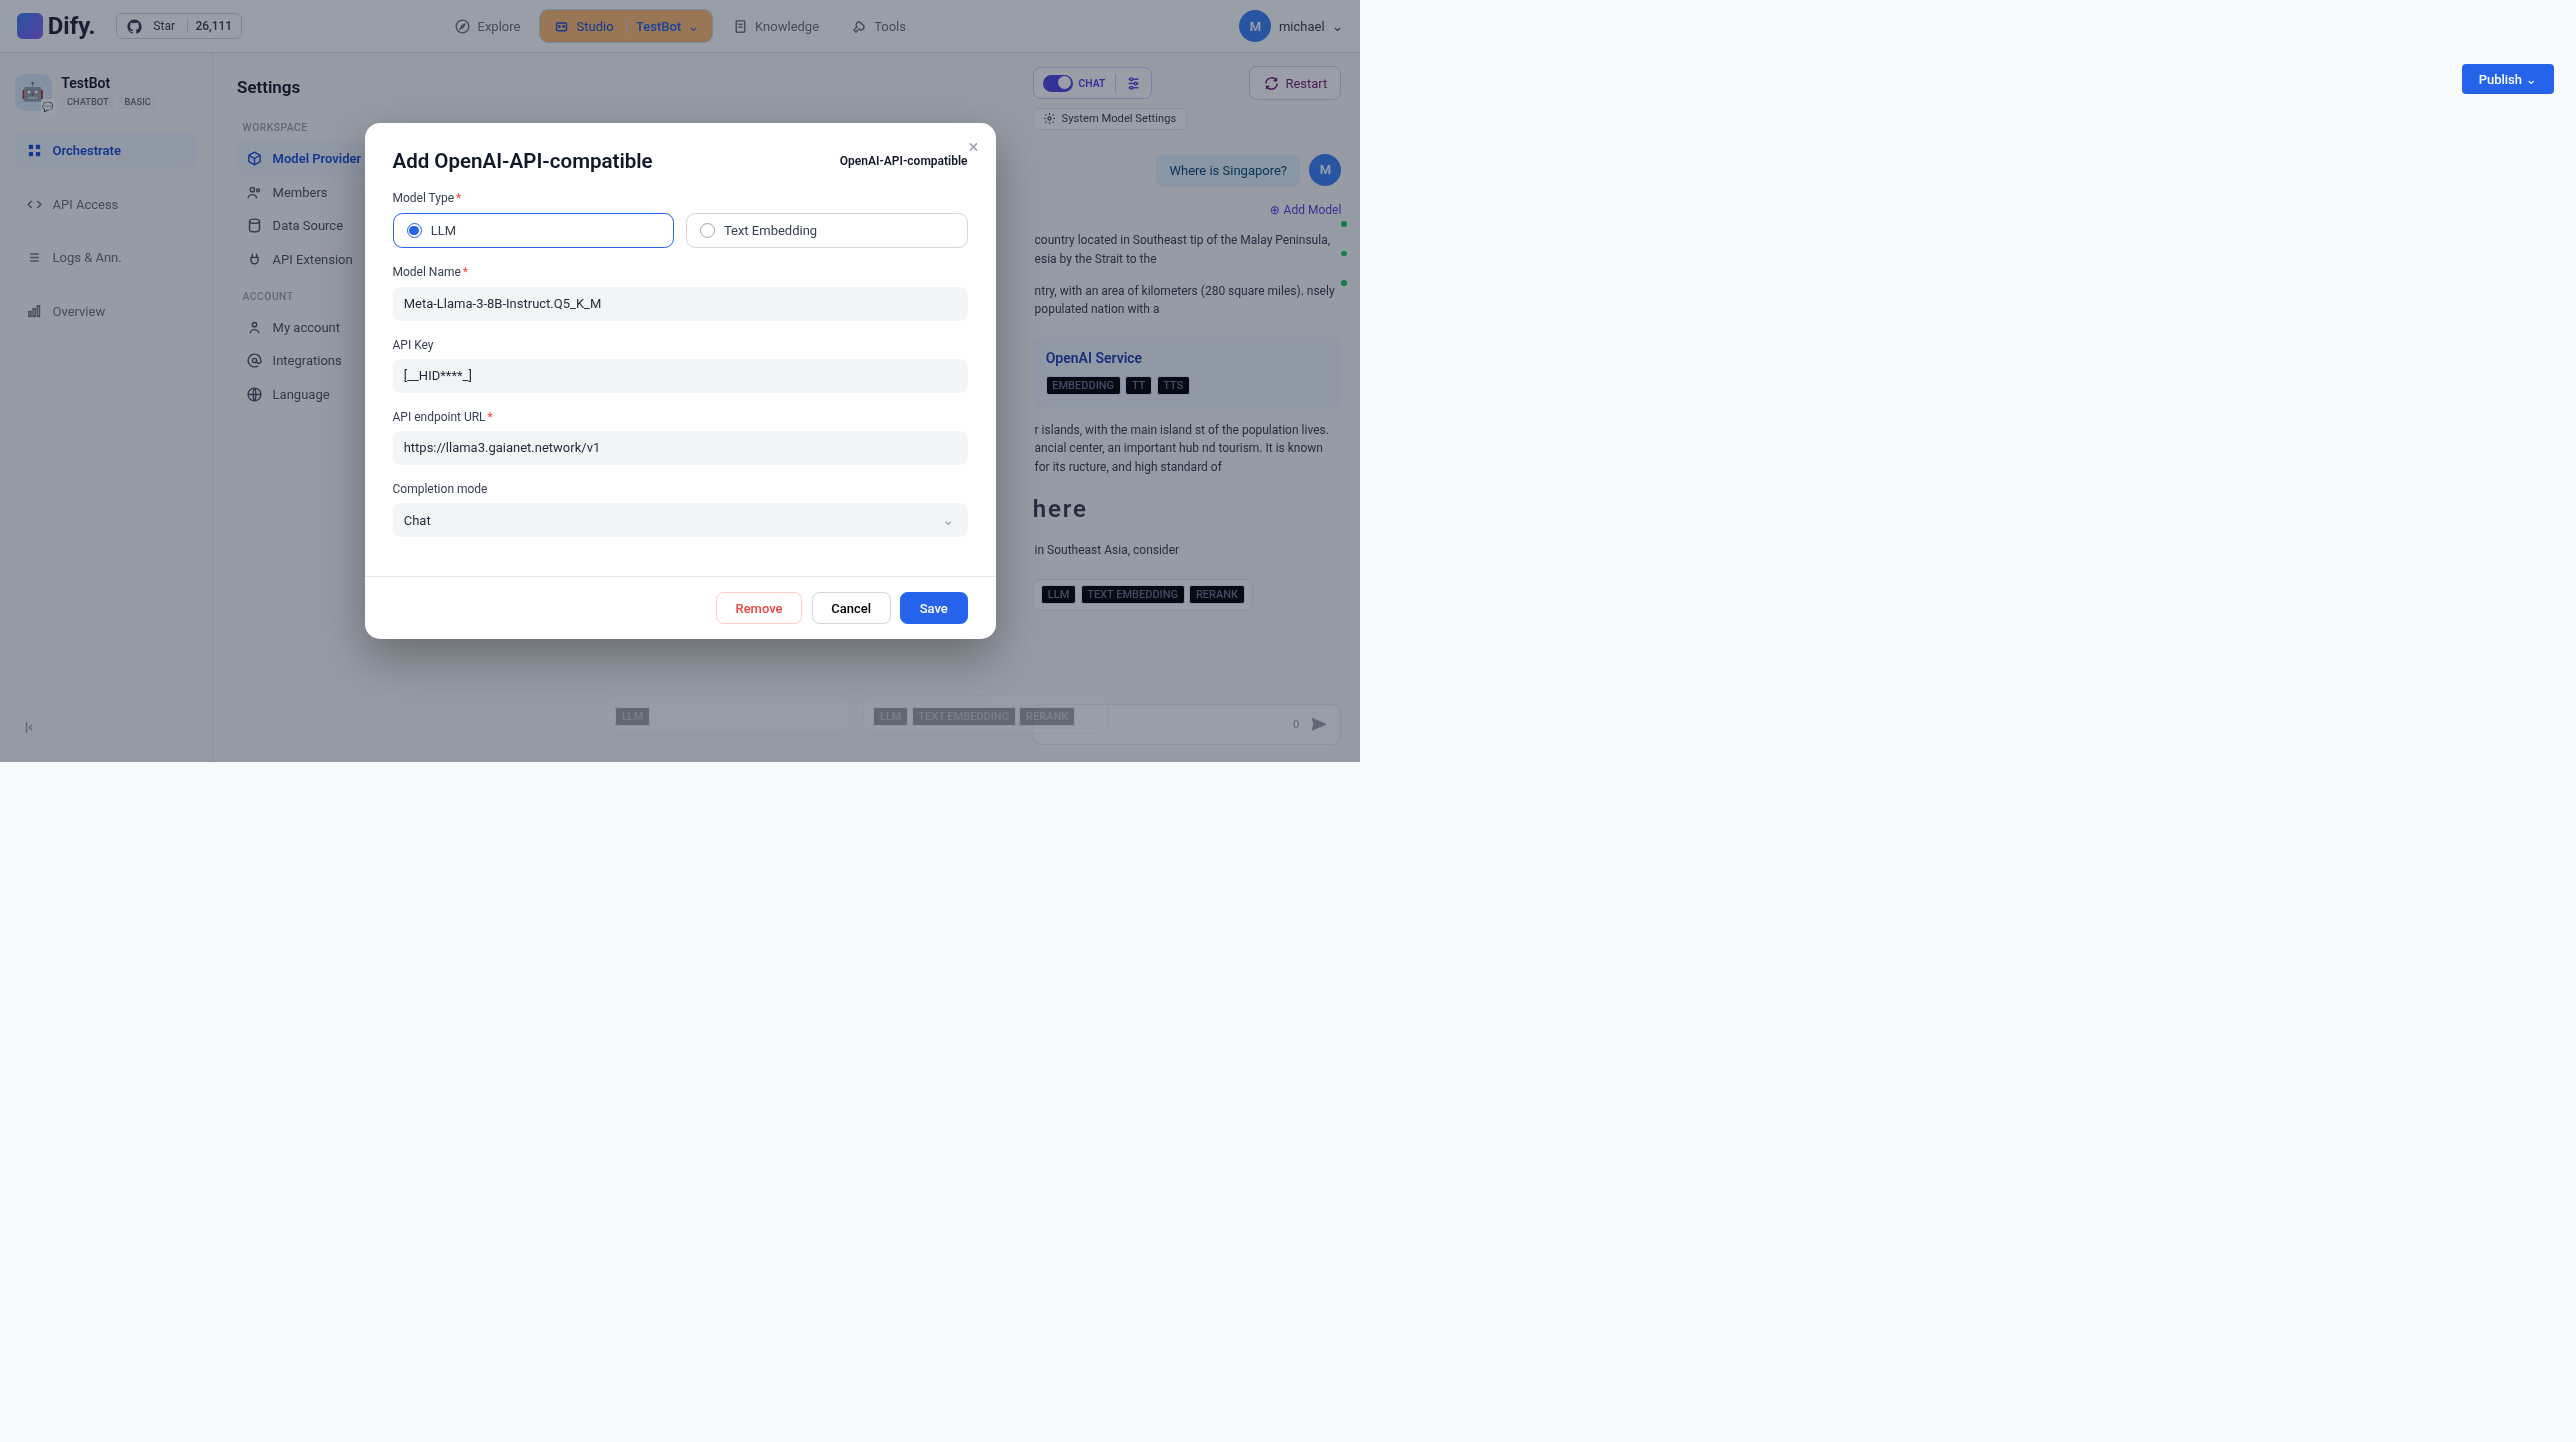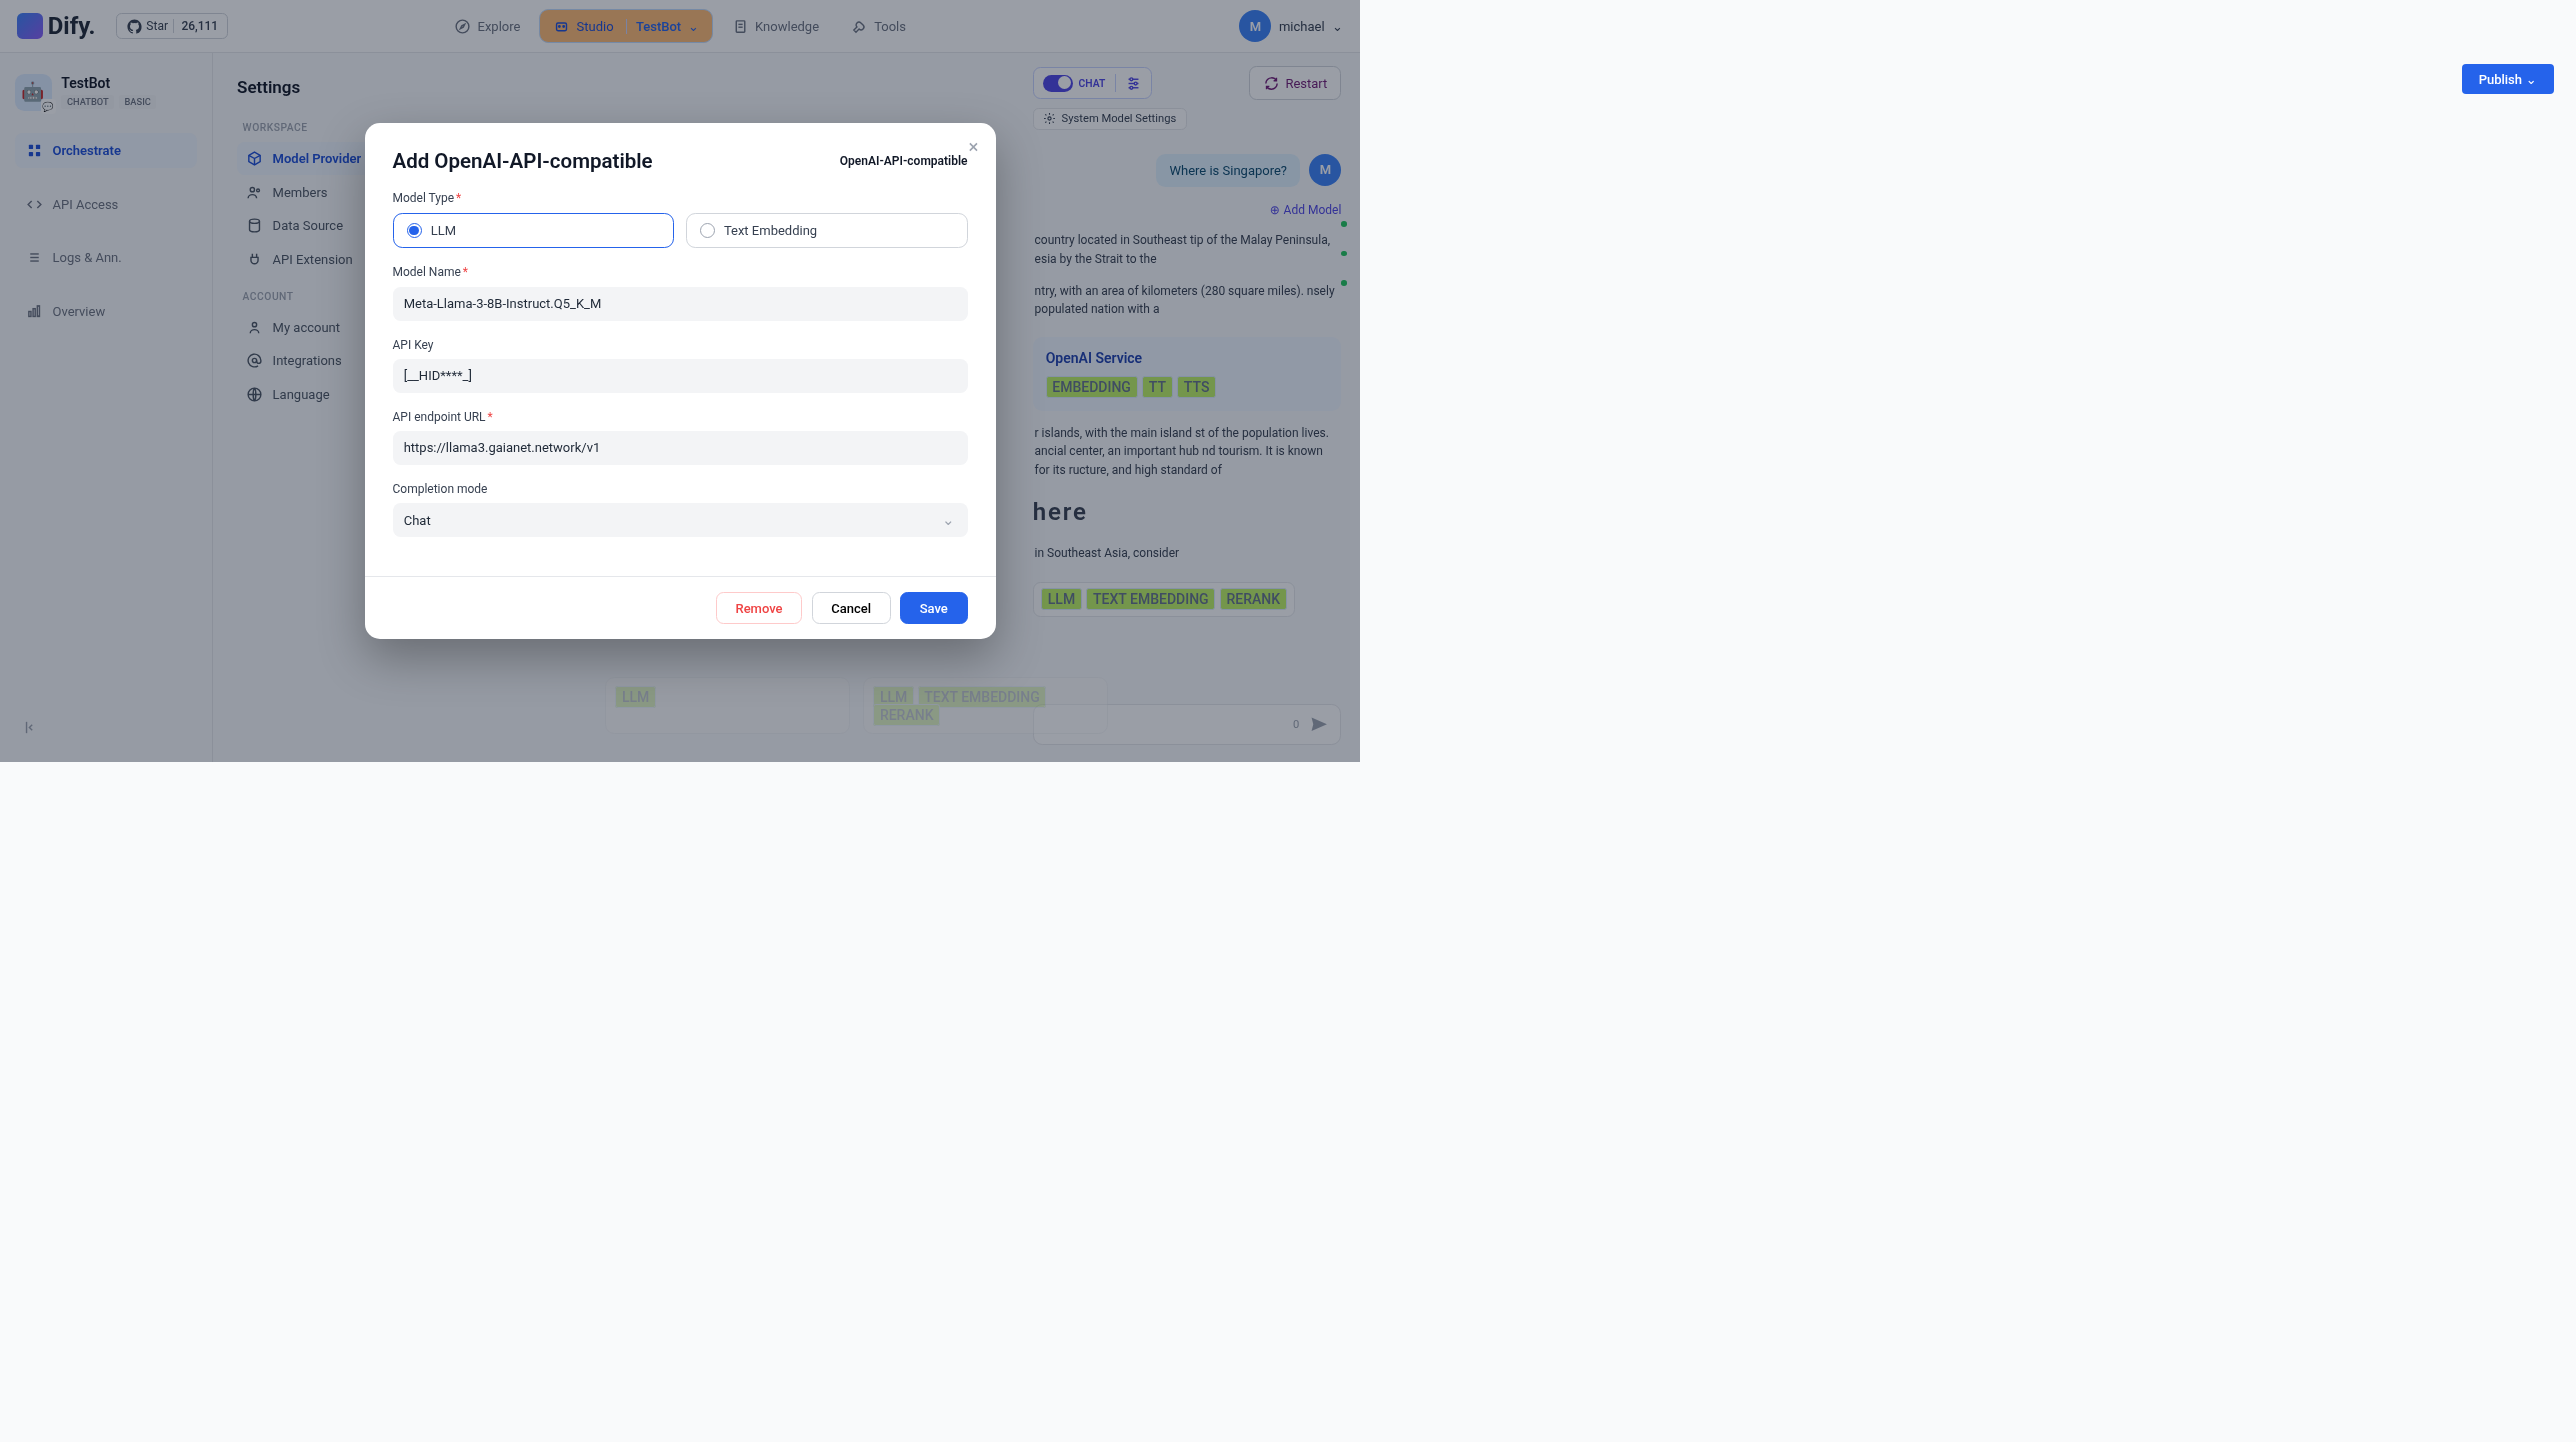--- a/index.html
+++ b/index.html
@@ -1,21 +1,21 @@
 <!DOCTYPE html>
 <html style="font-size:15px"><head>
   <meta charset="utf-8">
   <style>
     * { margin: 0; padding: 0; box-sizing: border-box; font-family: -apple-system, BlinkMacSystemFont, "Segoe UI", Roboto, sans-serif; }
     body { background: #f9fafb; width: 1360px; height: 762px; overflow: hidden; position: relative; }
     
     .topbar { height: 53px; display: flex; align-items: center; padding: 0 17px; border-bottom: 0.9px solid #e5e7eb; background: #fff; }
     .logo { font-size: 24px; font-weight: 700; color: #1f2937; display: flex; align-items: center; gap: 4.7px; }
     .logo-square { width: 26px; height: 26px; background: linear-gradient(135deg, #3b82f6, #8b5cf6); border-radius: 5.6px; }
-    .github-btn { margin-left: 20.5px; display: flex; align-items: center; gap: 3px; border: 0.9px solid #d1d5db; border-radius: 5.6px; padding: 3.7px 9.3px; font-size: 12px; color: #374151; }
+    .github-btn { margin-left: 20.5px; display: flex; align-items: center; gap: 10px; border: 0.9px solid #d1d5db; border-radius: 5.6px; padding: 3.7px 9.3px; font-size: 12px; color: #374151; }
     .github-star-count { border-left: 0.9px solid #d1d5db; padding-left: 7.5px; margin-left: 1.9px; font-weight: 500; }
     .topnav { display: flex; gap: 5.6px; position: absolute; left: 50%; transform: translateX(-50%); }
     .topnav-item { display: flex; align-items: center; gap: 6.5px; padding: 7.5px 13px; border-radius: 9.3px; font-size: 13px; color: #6b7280; }
     .topnav-item.active { background: #fdba74; color: #1d4ed8; border: 0.9px solid #bfdbfe; }
     .topnav-item.active .sub { color: #2563eb; border-left: 0.9px solid #c7d2fe; margin-left: 5.6px; padding-left: 9.3px; font-weight: 500; }
     .user-area { margin-left: auto; display: flex; align-items: center; gap: 7.5px; font-size: 13px; color: #374151; }
     .avatar { width: 32px; height: 32px; border-radius: 50%; background: #3b82f6; color: #fff; display: flex; align-items: center; justify-content: center; font-weight: 600; font-size: 13px; }
     
     .app-body { display: flex; height: calc(100% - 53px); }
     .left-col { width: 213px; background: #f9fafb; padding: 15px; border-right: 0.9px solid #e5e7eb; display: flex; flex-direction: column; }
@@ -48,21 +48,21 @@
     .publish-btn { background: #2563eb; color: #fff; border: none; border-radius: 4px; padding: 7.5px 17px; font-size: 13px; font-weight: 500; display: flex; align-items: center; gap: 3.7px; position: absolute; right: 17px; top: -56px; }
     .sys-model-btn { border: 0.9px solid #e5e7eb; background: #fff; border-radius: 5.6px; padding: 3.7px 9.3px; font-size: 11.2px; color: #374151; display: inline-flex; align-items: center; gap: 5.6px; }
     .chat-stream { margin-top: 24px; display: flex; flex-direction: column; gap: 13px; }
     .chat-row { display: flex; gap: 9.3px; }
     .chat-row.user { justify-content: flex-end; }
     .chat-bubble-q { background: #e0f2fe; color: #0c4a6e; padding: 9.3px 13px; border-radius: 9.3px; font-size: 13px; max-width: 243px; }
     .add-model-link { color: #4f46e5; font-size: 12px; display: inline-flex; align-items: center; gap: 3.7px; }
     .model-box { background: #eff6ff; border-radius: 9.3px; padding: 13px; margin-top: 5.6px; }
     .model-name-row { font-size: 14px; font-weight: 600; color: #1e40af; }
     .tag-row { display: flex; flex-wrap: wrap; gap: 4.7px; margin-top: 9.3px; }
-    .tag { font-size: 14px; background: #bef264; border: 0.9px solid #dbeafe; border-radius: 2.8px; padding: 1.9px 5.6px; color: #64748b; font-weight: 500; }
+    .tag { font-size: 11px; background: #000000; border: 0.9px solid #dbeafe; border-radius: 2.8px; padding: 1.9px 5.6px; color: #64748b; font-weight: 500; }
     .dot { width: 5.6px; height: 5.6px; border-radius: 50%; background: #22c55e; }
     .chat-response { font-size: 12px; color: #374151; line-height: 1.55; padding: 0 1.9px; }
     .input-row { position: absolute; bottom: 17px; left: 18.7px; right: 18.7px; display: flex; align-items: center; border: 0.9px solid #e5e7eb; background: #fff; border-radius: 9.3px; padding: 9.3px 11.2px; }
     .input-count { font-size: 11.2px; color: #9ca3af; margin-left: auto; margin-right: 9.3px; }
     .send-btn { color: #9ca3af; }
     
     .tag-block { border: 0.9px solid #e5e7eb; background: #fff; border-radius: 7.5px; padding: 5.6px 7.5px; display: inline-flex; gap: 4.7px; }
     .provider-cards { display: flex; gap: 13px; position: absolute; bottom: 28px; left: 392px; opacity: 0.35; }
     .provider-card { border: 0.9px solid #e5e7eb; background: #fff; border-radius: 9.3px; padding: 9.3px; width: 245px; }
     

